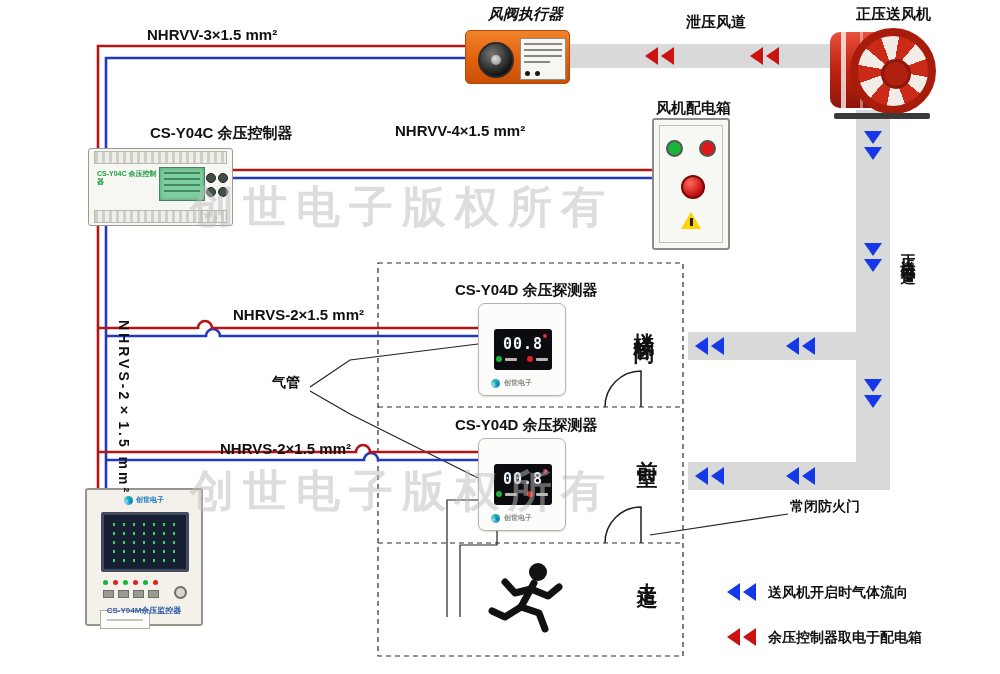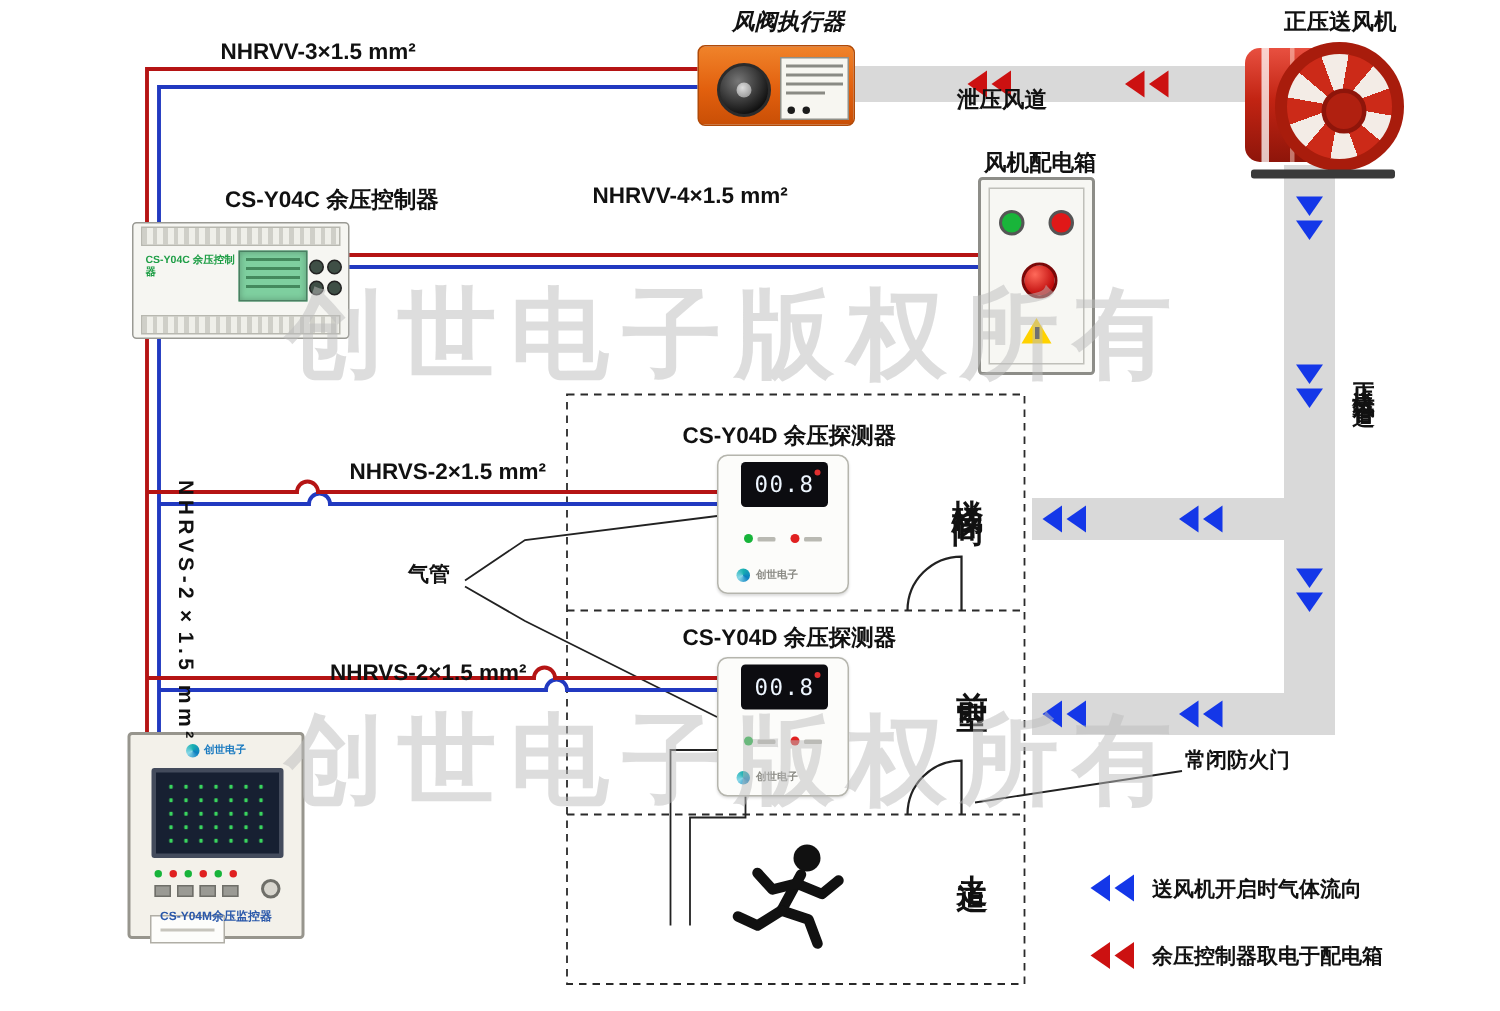--- a/index.html
+++ b/index.html
@@ -19,21 +19,21 @@
   .arr-blue{fill:var(--arrow-blue,#1437e8);}
   .runner{fill:none;stroke:#111;stroke-width:7;stroke-linecap:round;stroke-linejoin:round;}
 
   
   .lbl{position:absolute;font-weight:bold;color:#111;white-space:nowrap;z-index:4;font-size:15px;}
   .lbl.small{font-size:14px;}
   .vert{writing-mode:vertical-rl;letter-spacing:3px;}
   .room{font-size:21px;letter-spacing:5px;}
 
   
-  .wm{position:absolute;z-index:6;font-size:66px;font-weight:bold;color:var(--watermark,#bdbdbd);
+  .wm{position:absolute;z-index:6;font-size:44px;font-weight:bold;color:var(--watermark,#bdbdbd);
       opacity:.5;letter-spacing:9px;white-space:nowrap;pointer-events:none;}
 
   
   .device{position:absolute;z-index:3;box-sizing:border-box;}
 
   .actuator{left:465px;top:30px;width:105px;height:54px;border-radius:5px;border:1px solid #b04a08;
             background:linear-gradient(180deg,#f0832a 0%,#e2600e 55%,#c94f06 100%);}
   .act-knob{position:absolute;left:12px;top:11px;width:32px;height:32px;border-radius:50%;
             background:radial-gradient(circle at 38% 32%,#777,#111 75%);border:2px solid #2b2b2b;}
   .act-shaft{position:absolute;left:50%;top:50%;width:10px;height:10px;margin:-5px 0 0 -5px;border-radius:50%;
@@ -75,22 +75,22 @@
   .ct-label{position:absolute;left:8px;top:21px;width:62px;color:#1e9e46;font-size:7px;font-weight:bold;line-height:1.2;}
   .ct-lcd{position:absolute;left:70px;top:18px;width:44px;height:32px;background:#7ecf9f;border:1px solid #4a7f62;
           box-shadow:inset 0 0 4px rgba(0,0,0,.25);}
   .ct-lcd::after{content:'';position:absolute;left:4px;right:4px;top:4px;bottom:4px;
           background:repeating-linear-gradient(180deg,rgba(20,80,40,.55) 0 2px,transparent 2px 6px);}
   .ct-btns{position:absolute;right:6px;top:24px;display:grid;grid-template-columns:repeat(2,8px);gap:4px;}
   .ct-btns span{width:8px;height:8px;border-radius:50%;background:#3f4f46;border:1px solid #222;}
 
   .detector{width:88px;height:93px;background:#fcfcfa;border:1.5px solid #b5b5ad;border-radius:7px;
             box-shadow:0 1px 2px rgba(0,0,0,.15);}
-  .dt-display{position:absolute;left:15px;top:4px;width:58px;height:30px;background:#0c0c10;border-radius:3px;
-              color:#eef6ff;font-family:"DejaVu Sans Mono",monospace;font-weight:normal;font-size:15px;
+  .dt-display{position:absolute;left:15px;top:25px;width:58px;height:41px;background:#0c0c10;border-radius:3px;
+              color:#eef6ff;font-family:"DejaVu Sans Mono",monospace;font-weight:bold;font-size:15px;
               text-align:center;line-height:30px;letter-spacing:1px;}
   .dt-display::after{content:'';position:absolute;right:5px;top:5px;width:4px;height:4px;border-radius:50%;background:#e03030;}
   .dt-leds{position:absolute;left:0;right:0;top:52px;display:flex;justify-content:space-between;padding:0 17px;}
   .dt-led{display:flex;align-items:center;gap:3px;}
   .dt-led i{width:6px;height:6px;border-radius:50%;display:block;}
   .dt-led.ok i{background:#17b43a;}
   .dt-led.al i{background:#e02020;}
   .dt-led b{width:12px;height:3px;background:#b9b9b2;border-radius:1px;display:block;}
   .dt-brand{position:absolute;left:12px;bottom:7px;display:flex;align-items:center;gap:4px;
             font-size:7px;color:#8a8a84;font-weight:bold;}
@@ -310,21 +310,21 @@
         <span></span>
         <span></span>
       </div>
     <div class="mn-lock"></div>
     <div class="mn-slot"></div>
     <div class="mn-label">CS-Y04M余压监控器</div>
   </div>
 
   <div class="lbl" style="left:147px;top:26px;">NHRVV-3×1.5 mm²</div>
   <div class="lbl" style="left:488px;top:5px;font-style:italic;">风阀执行器</div>
-  <div class="lbl" style="left:638px;top:13px;margin-top:44px;">泄压风道</div>
+  <div class="lbl" style="left:686px;top:13px;">泄压风道</div>
   <div class="lbl" style="left:856px;top:5px;">正压送风机</div>
   <div class="lbl" style="left:656px;top:99px;">风机配电箱</div>
   <div class="lbl" style="left:150px;top:124px;">CS-Y04C 余压控制器</div>
   <div class="lbl" style="left:395px;top:122px;">NHRVV-4×1.5 mm²</div>
   <div class="lbl" style="left:233px;top:306px;">NHRVS-2×1.5 mm²</div>
   <div class="lbl" style="left:220px;top:440px;">NHRVS-2×1.5 mm²</div>
   <div class="lbl vert small" style="left:116px;top:320px;">NHRVS-2×1.5 mm²</div>
   <div class="lbl" style="left:455px;top:281px;">CS-Y04D 余压探测器</div>
   <div class="lbl" style="left:455px;top:416px;">CS-Y04D 余压探测器</div>
   <div class="lbl vert" style="left:898px;top:243px;">正压送风管道</div>

